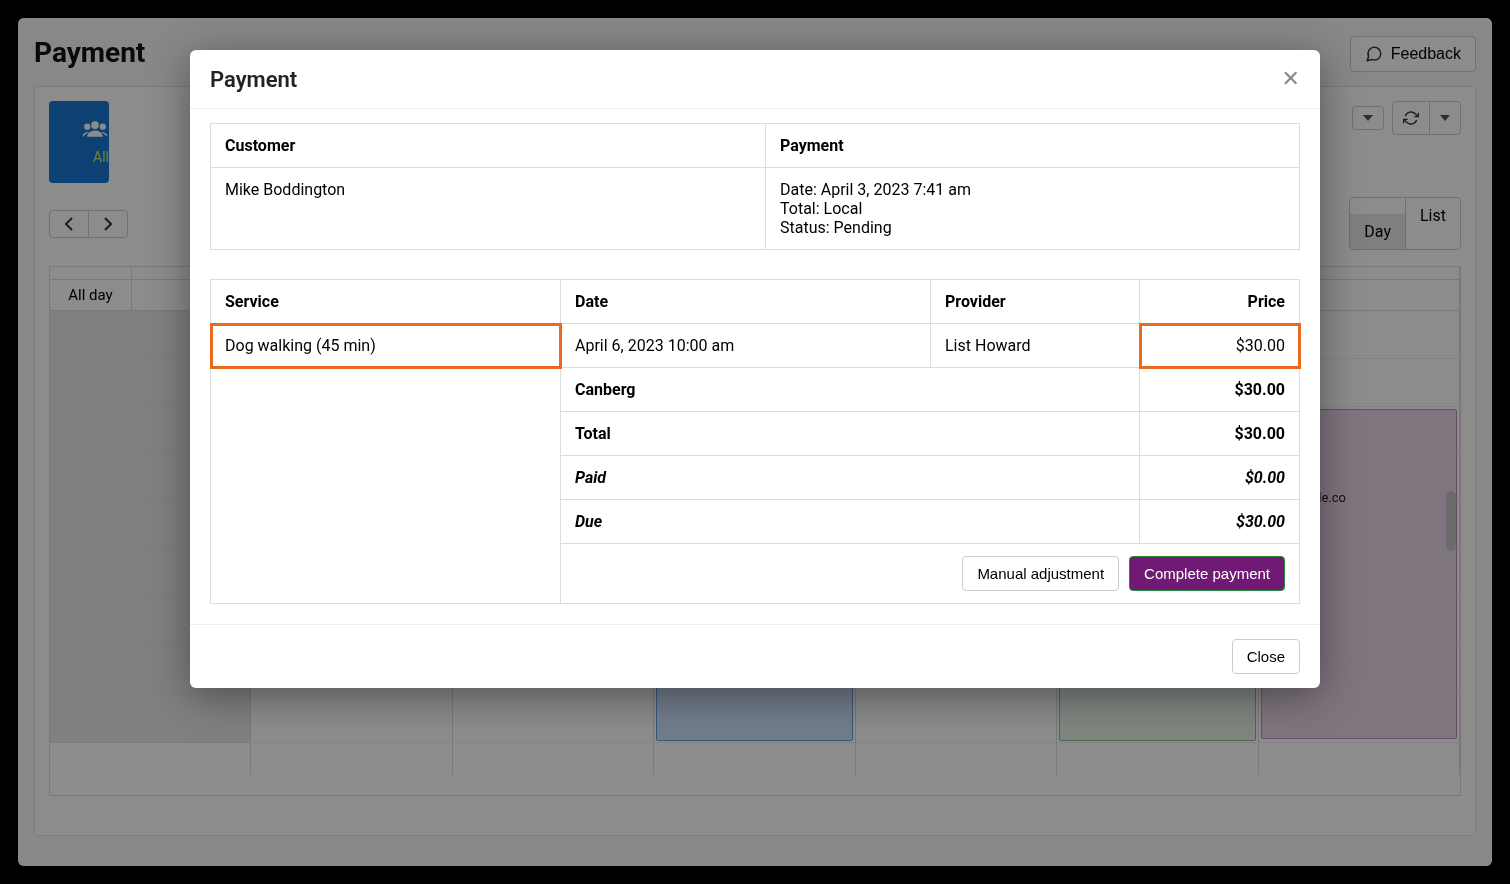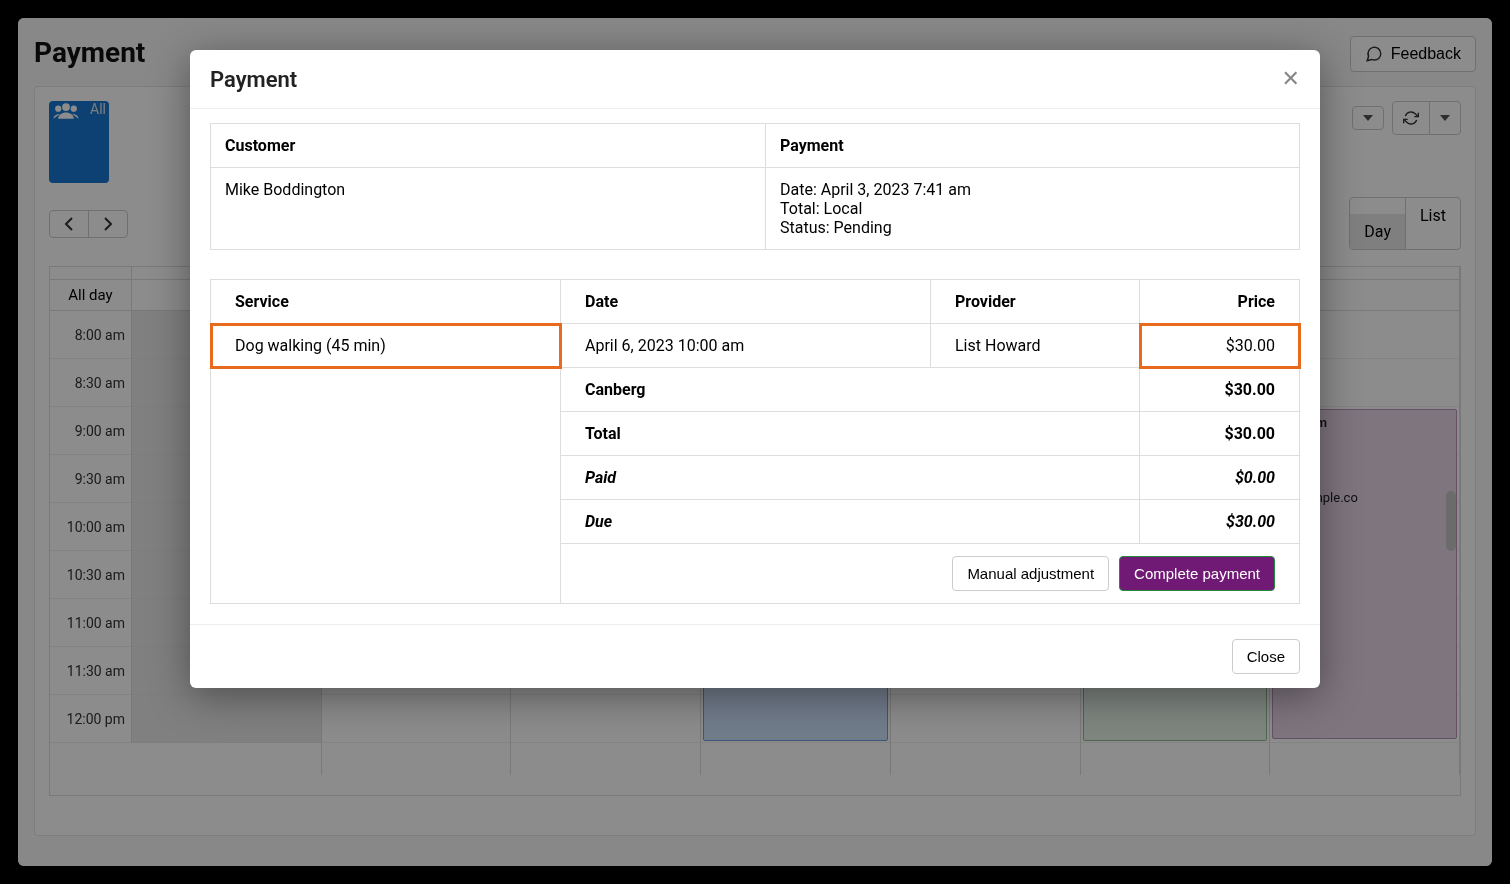--- a/index.html
+++ b/index.html
@@ -50,24 +50,24 @@
     height: calc(100% - 62px);
   }
   .toolbar-row {
     display:flex;
     justify-content:space-between;
     align-items:flex-start;
   }
   .filter-tile {
     width:60px; height:82px;
     background:#1976d2;
-    color:#e5e5e5;
-    border-radius:4px;
-    display:flex; flex-direction:row;
-    align-items:flex-start; justify-content:center;
+    color:#bef264;
+    border-radius:4px;
+    display:flex; flex-direction:column;
+    align-items:flex-end; justify-content:center;
     gap:10px;
     font-size:14px;
   }
   .right-tools {
     display:flex; gap:8px; align-items:center;
   }
   .icon-group {
     display:flex;
     border:1px solid #ccc;
     border-radius:4px;
@@ -205,21 +205,21 @@
     vertical-align:top;
   }
   .info-table th { font-weight:700; }
   .info-table .cust-col { width:555px; }
   .service-table {
     width:100%;
     border-collapse:collapse;
     border:1px solid #ddd;
   }
   .service-table th, .service-table td {
-    padding:12px 24px;
+    padding:12px 14px;
     border:1px solid #ddd;
     font-size:16px;
     text-align:left;
   }
   .service-table th { font-weight:700; }
   .service-table .price-col { text-align:right; width:160px; }
   .service-table .date-col { width:370px; }
   .service-table .svc-col { width:350px; }
   .hl { outline:3px solid #e86a1c; outline-offset:-2px; }
   .summary-label { font-weight:700; }
@@ -335,31 +335,20 @@
           <div class="allday-label">All day</div>
           <div class="allday-cell"></div>
             <div class="allday-cell"></div>
             <div class="allday-cell"></div>
           <div class="allday-cell"></div>
             <div class="allday-cell"></div>
             <div class="allday-cell"></div>
             <div class="allday-cell"></div>
         </div>
         <div class="grid-body">
-          <div class="time-gutter">
-            <div class="time-slot">8:00 am</div>
-            <div class="time-slot">8:30 am</div>
-            <div class="time-slot">9:00 am</div>
-            <div class="time-slot">9:30 am</div>
-            <div class="time-slot">10:00 am</div>
-            <div class="time-slot">10:30 am</div>
-            <div class="time-slot">11:00 am</div>
-            <div class="time-slot">11:30 am</div>
-            <div class="time-slot">12:00 pm</div>
-          </div>
           <div class="cols">
             <div class="col">
                 <div class="slot"></div>
                 <div class="slot"></div>
                 <div class="slot"></div>
                 <div class="slot"></div>
                 <div class="slot"></div>
                 <div class="slot"></div>
                 <div class="slot"></div>
                 <div class="slot"></div>

